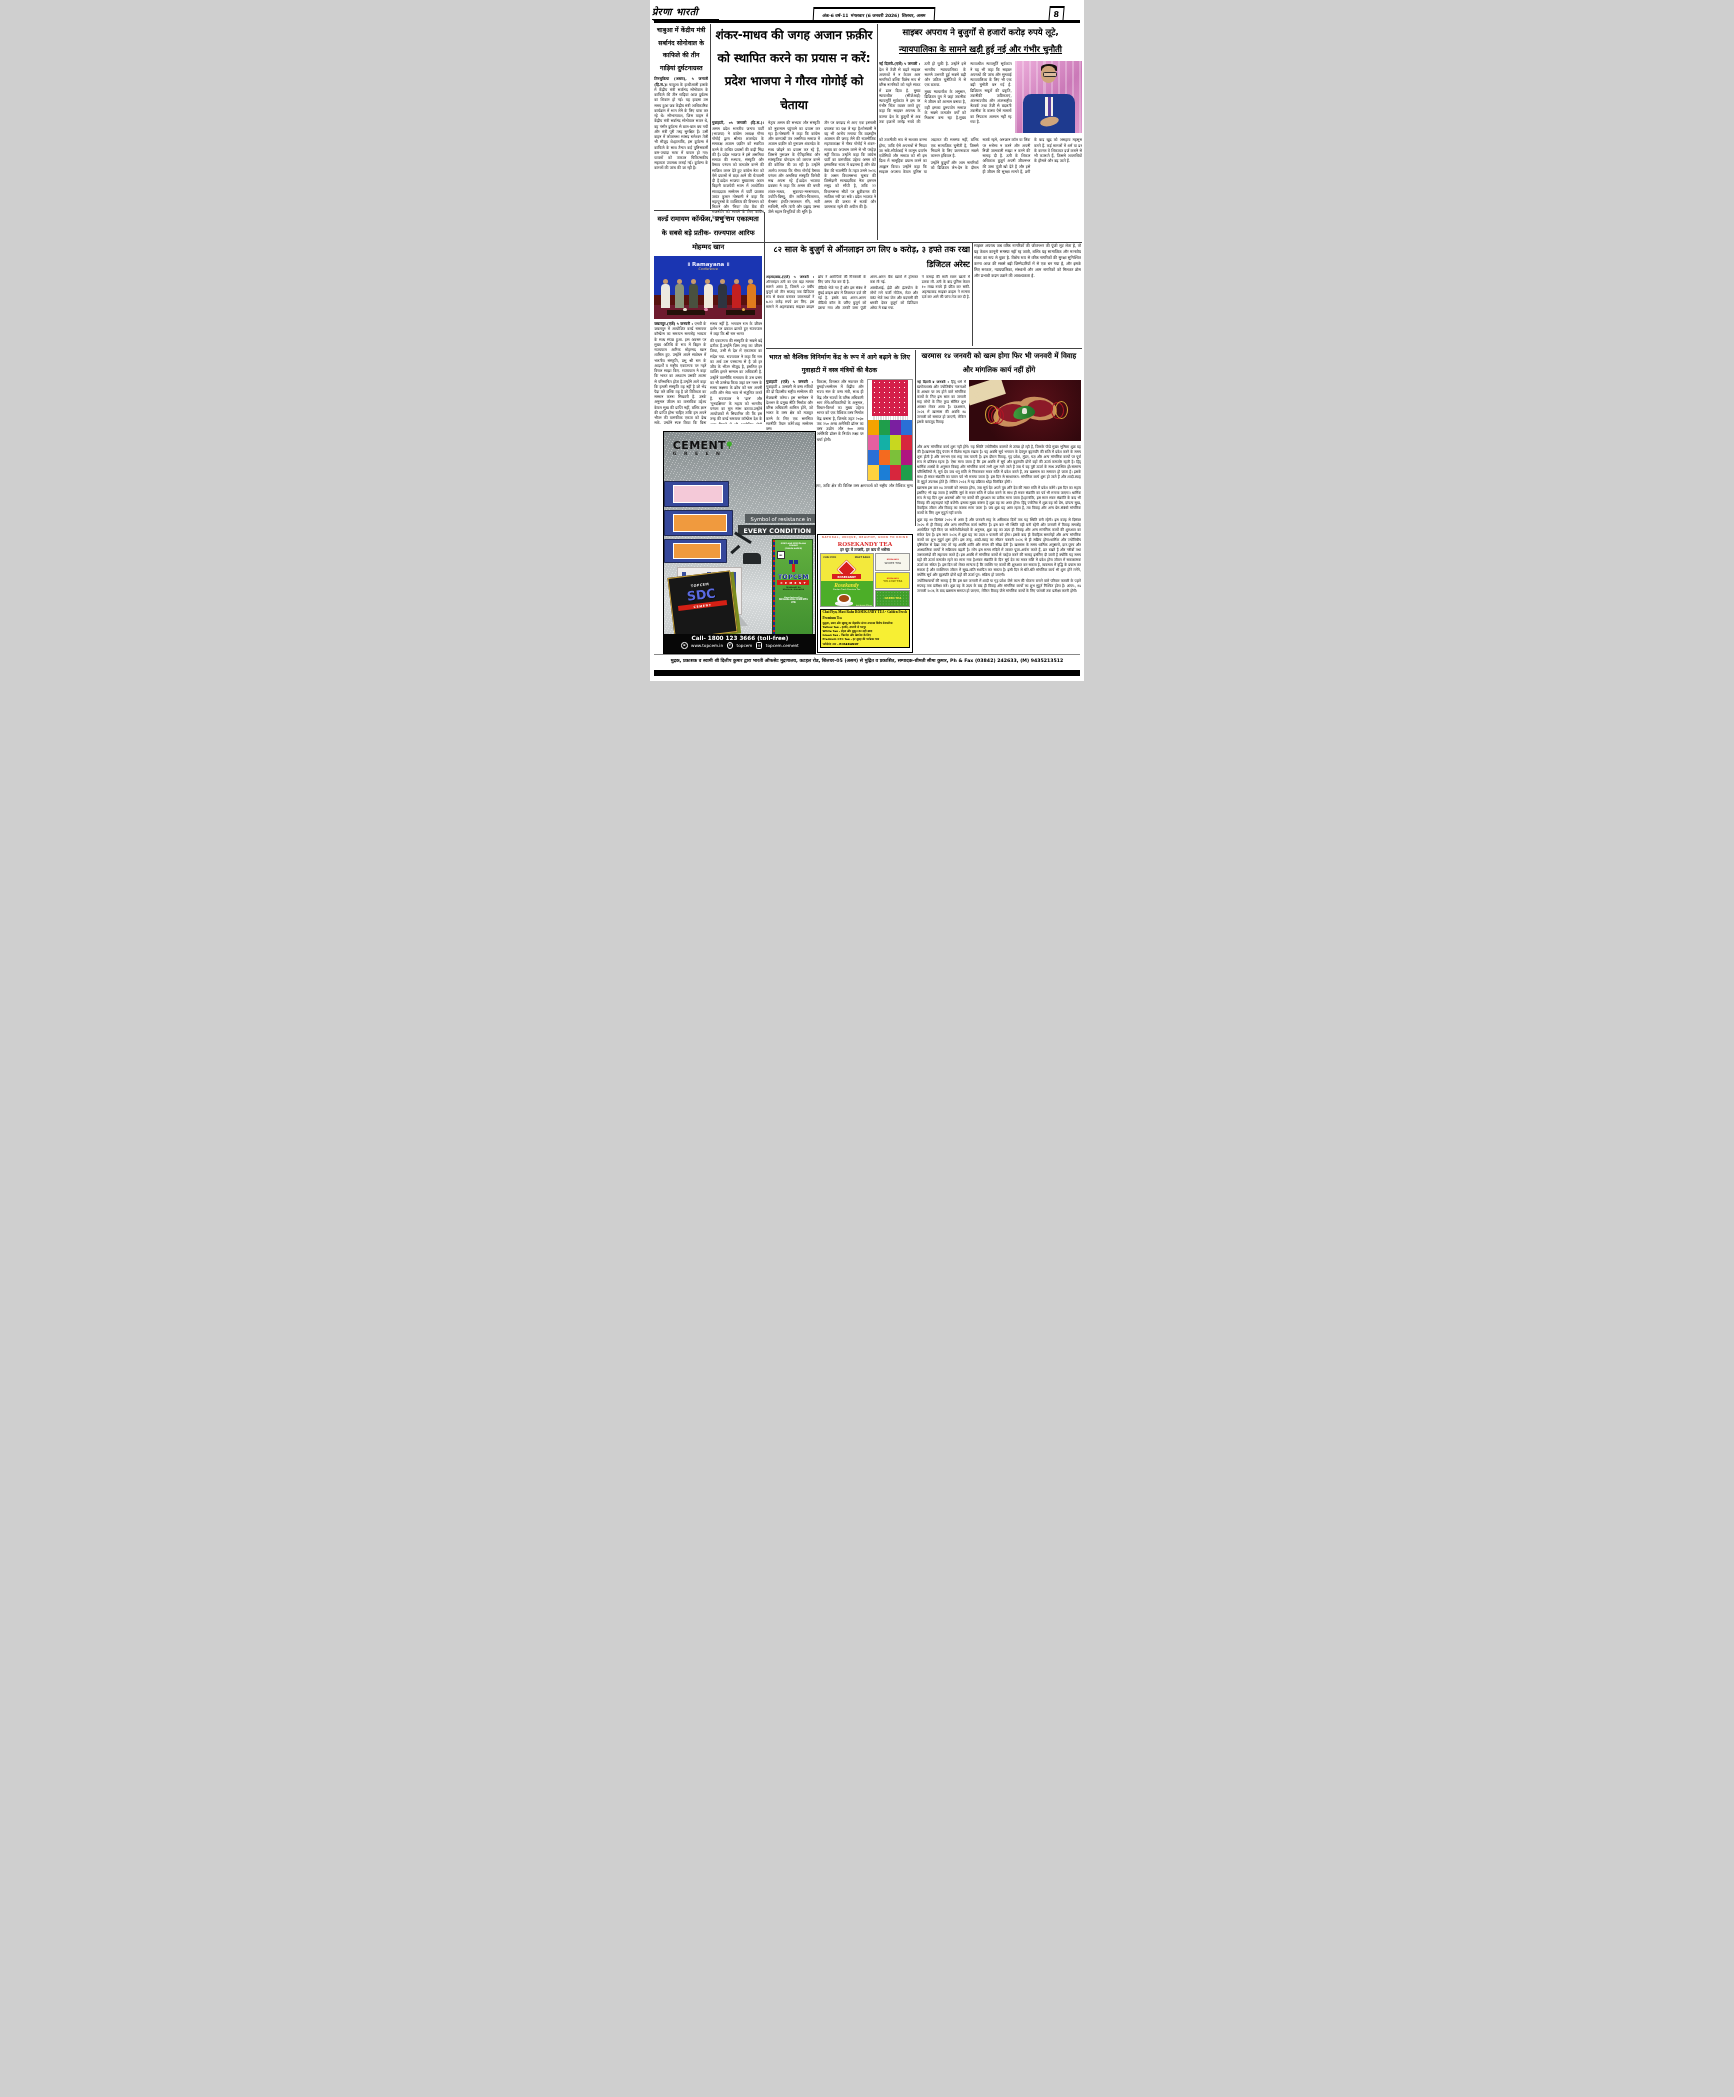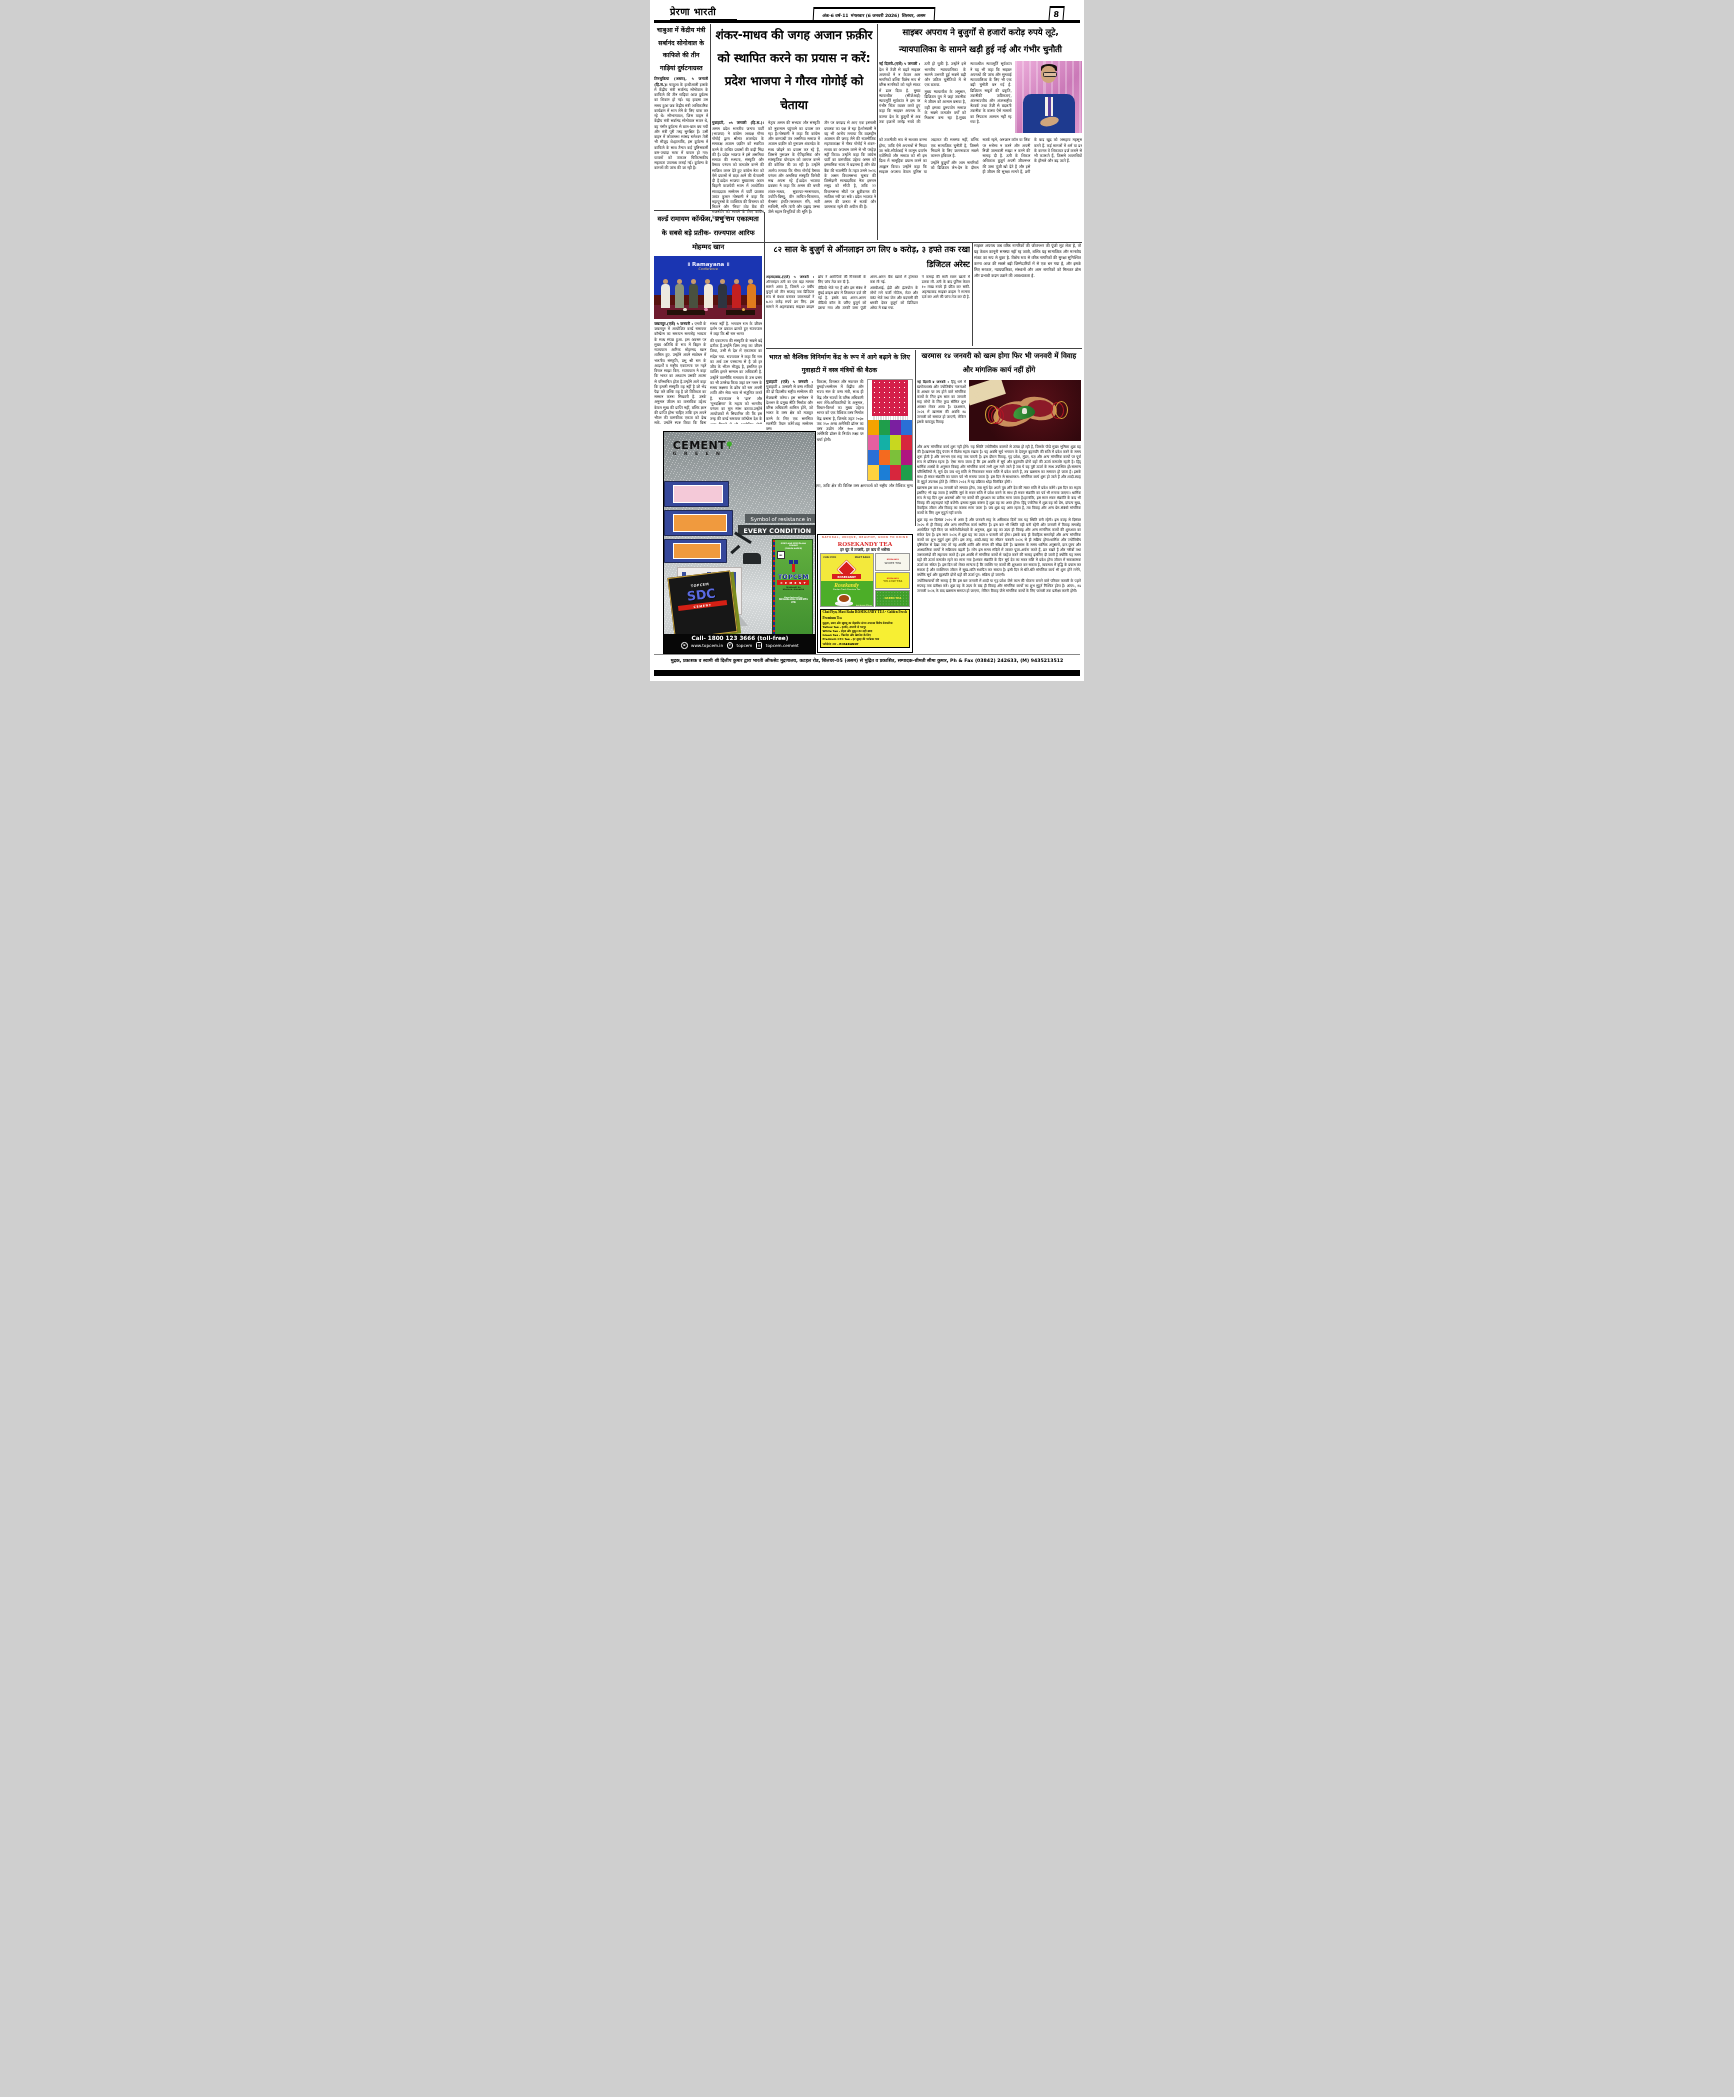--- a/index.html
+++ b/index.html
@@ -1,18 +1,18 @@
 <!DOCTYPE html>
 <html style="font-size:6.7px"><head>
 <meta charset="utf-8">
 <style>
   html,body{margin:0;padding:0;background:#cfcfcf;font-family:"DejaVu Sans",sans-serif;}
   .page{position:relative;width:434px;height:681px;background:#fff;margin:0 auto;overflow:hidden;color:#000;}
   
-  .mast-title{position:absolute;left:20px;top:5px;width:67px;font-size:9.6px;font-weight:bold;letter-spacing:0.4px;border-bottom:1.3px solid #000;box-shadow:0 2.1px 0 -1.3px #000;padding-bottom:0.8px;}
+  .mast-title{position:absolute;left:2px;top:5px;width:67px;font-size:9.6px;font-weight:bold;letter-spacing:0.4px;border-bottom:1.3px solid #000;box-shadow:0 2.1px 0 -1.3px #000;padding-bottom:0.8px;font-style:italic;}
   .mast-center{position:absolute;left:163px;top:6.7px;width:120px;height:11.7px;border:0.4px solid #000;border-top:2.1px solid #000;border-bottom:1.7px solid #000;transform:skewX(-3deg);display:flex;align-items:center;justify-content:center;gap:2.5px;font-weight:bold;font-size:4.4px;white-space:nowrap;}
   .mast-page{position:absolute;left:399px;top:5.5px;width:12.6px;height:13.4px;border:0.8px solid #000;border-top:2.5px solid #000;transform:skewX(-5deg);display:flex;align-items:center;justify-content:center;font-size:8px;font-weight:bold;}
   .mast-rule{position:absolute;left:4.2px;right:4.2px;top:20px;height:1.7px;background:#000;}
   .mast-rule2{position:absolute;left:4.2px;right:4.2px;top:22px;height:0.4px;background:#000;}
   
   .hl{font-weight:bold;text-align:center;}
   .dl{font-weight:bold;}
   .body-txt{font-size:3.8px;line-height:1.38;text-align:justify;}
   .body-txt p{margin:0 0 1.3px 0;}
   .cols2{column-count:2;column-gap:3.8px;}
@@ -185,21 +185,21 @@
     <div class="cols3 body-txt" style="margin-top:3.4px;height:151px;">
       <p><span class="dl">गुवाहाटी, ०५ जनवरी (हि.स.)।</span> <span>असम प्रदेश भारतीय जनता पार्टी (भाजपा) ने कांग्रेस अध्यक्ष गौरव गोगोई द्वारा श्रीमंत शंकरदेव के समकक्ष अजान फ़क़ीर को स्थापित करने के कथित प्रयासों की कड़ी निंदा की है। प्रदेश भाजपा ने इसे असमिया समाज की सभ्यता, संस्कृति और वैष्णव परंपरा को कमजोर करने की साजिश करार देते हुए कांग्रेस नेता को ऐसे प्रयासों से बाज़ आने की चेतावनी दी है।प्रदेश भाजपा मुख्यालय अटल बिहारी वाजपेयी भवन में आयोजित संवाददाता सम्मेलन में पार्टी प्रवक्ता जयंत कुमार गोस्वामी ने कहा कि महापुरुषों के व्यक्तित्व की विरासत को मिटाने और 'मिया' वोट बैंक की राजनीति को साधने के लिए कांग्रेस नेतृत्व कथित</span></p>
       <p>नेतृत्व असम की सभ्यता और संस्कृति को नुकसान पहुंचाने का प्रयास कर रहा है।गोस्वामी ने कहा कि कांग्रेस और वामपंथी तंत्र असमिया समाज में अजान फ़क़ीर को गुरूजन शंकरदेव के साथ जोड़ने का प्रयास कर रहे हैं, जिससे गुरूजन के ऐतिहासिक और सांस्कृतिक योगदान को कमतर करने की कोशिश की जा रही है। उन्होंने आरोप लगाया कि गौरव गोगोई वैष्णव परंपरा और असमिया संस्कृति विरोधी रुख अपना रहे हैं।प्रदेश भाजपा प्रवक्ता ने कहा कि असम की धरती शंकर-माधव, सुकाफा-नरनारायण, ज्योति-बिष्णु, वीर लाचित-चिलाराय, चैमसंग इंगति-तरुणराम रंगि, सती साधिनी, समि तांती और प्रह्लाद तस्सा जैसे महान विभूतियों की भूमि है।</p>
       <p>तौर पर बगदाद से आए एक इस्लामी प्रचारक का पक्ष ले रहा है।गोस्वामी ने यह भी आरोप लगाया कि बदरुद्दीन अजमल की जगह लेने की राजनीतिक महत्वाकांक्षा में गौरव गोगोई ने शंकर-माधव का अपमान करने से भी परहेज़ नहीं किया। उन्होंने कहा कि कांग्रेस पार्टी का वास्तविक उद्देश्य असम को इस्लामिक राज्य में बदलना है और वोट बैंक की राजनीति के तहत उसने २०२६ के असम विधानसभा चुनाव की जिम्मेदारी साम्प्रदायिक नेता इमरान मसूद को सौंपी है, ताकि २२ विधानसभा सीटों पर ध्रुवीकरण की साजिश रची जा सके। प्रदेश भाजपा ने असम की जनता से सतर्क और जागरूक रहने की अपील की है।</p>
     </div>
   </div>
 
   <div class="z-cyber clip">
     <div class="hl">
       <span style="display:block;">साइबर अपराध ने बुजुर्गों से हजारों करोड़ रुपये लूटे,</span>
-      <span style="display:block;">न्यायपालिका के सामने खड़ी हुई नई और गंभीर चुनौती</span>
+      <span style="display:block;text-decoration:underline;">न्यायपालिका के सामने खड़ी हुई नई और गंभीर चुनौती</span>
     </div>
     <div class="cy-row1">
       <div class="txt cols3 body-txt clip" style="height:74px;">
         <p><span class="dl">नई दिल्ली.(एजें) ५ जनवरी :</span> <span>देश में तेजी से बढ़ते साइबर अपराधों ने न केवल आम नागरिकों बल्कि विशेष रूप से वरिष्ठ नागरिकों को गहरे संकट में डाल दिया है. मुख्य न्यायाधीश (सीजेआई) न्यायमूर्ति सूर्यकांत ने इस पर गंभीर चिंता व्यक्त करते हुए कहा कि साइबर अपराध के कारण देश के बुजुर्गों से अब तक हजारों करोड़ रुपये की ठगी हो चुकी है. उन्होंने इसे भारतीय न्यायपालिका के सामने उभरती हुई सबसे बड़ी और जटिल चुनौतियों में से एक बताया.</span></p>
         <p>मुख्य न्यायाधीश के अनुसार, डिजिटल युग में जहां तकनीक ने जीवन को आसान बनाया है, वहीं इसका दुरुपयोग समाज के सबसे कमजोर वर्गों को निशाना बना रहा है.मुख्य न्यायाधीश न्यायमूर्ति सूर्यकांत ने यह भी कहा कि साइबर अपराधों की जांच और सुनवाई न्यायपालिका के लिए भी एक बड़ी चुनौती बन गई है. डिजिटल सबूतों की प्रकृति, तकनीकी जटिलताएं, अंतरराज्यीय और अंतरराष्ट्रीय नेटवर्क तथा तेजी से बदलती तकनीक के कारण ऐसे मामलों का निपटारा आसान नहीं रह गया है.</p>
       </div>
       <div class="photo-judge">
         <div class="j-streak"></div>
         <div class="j-body"></div>
         <div class="j-shirt"></div>

